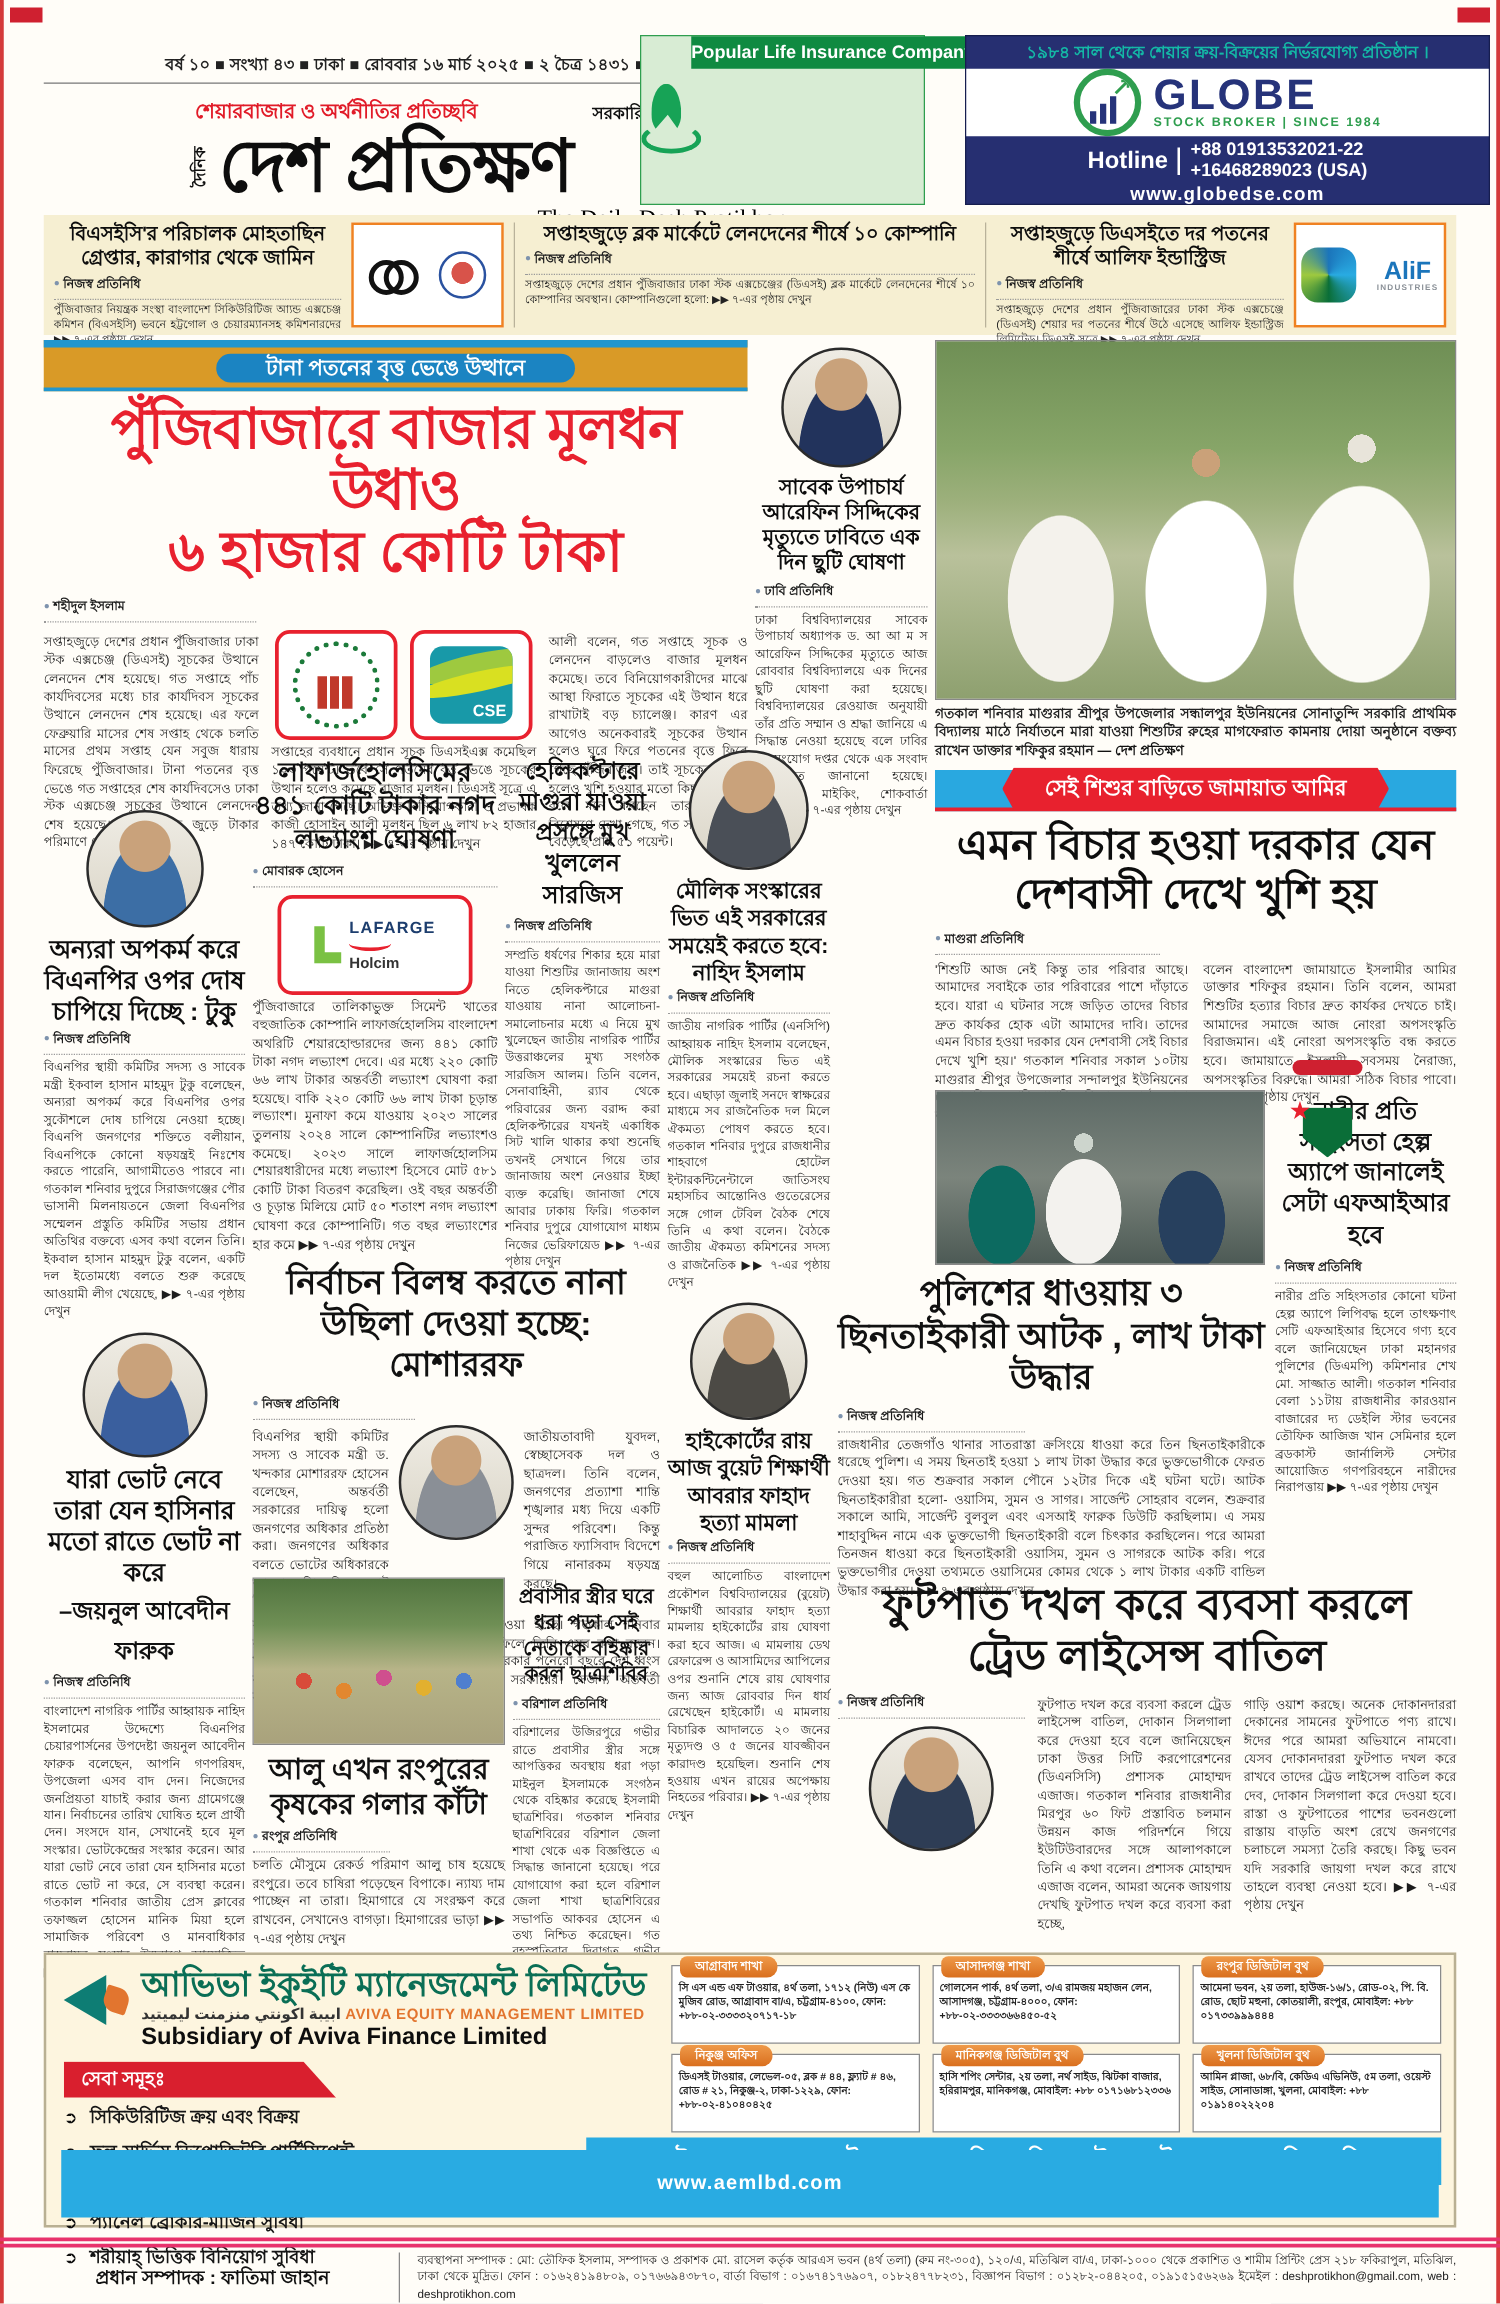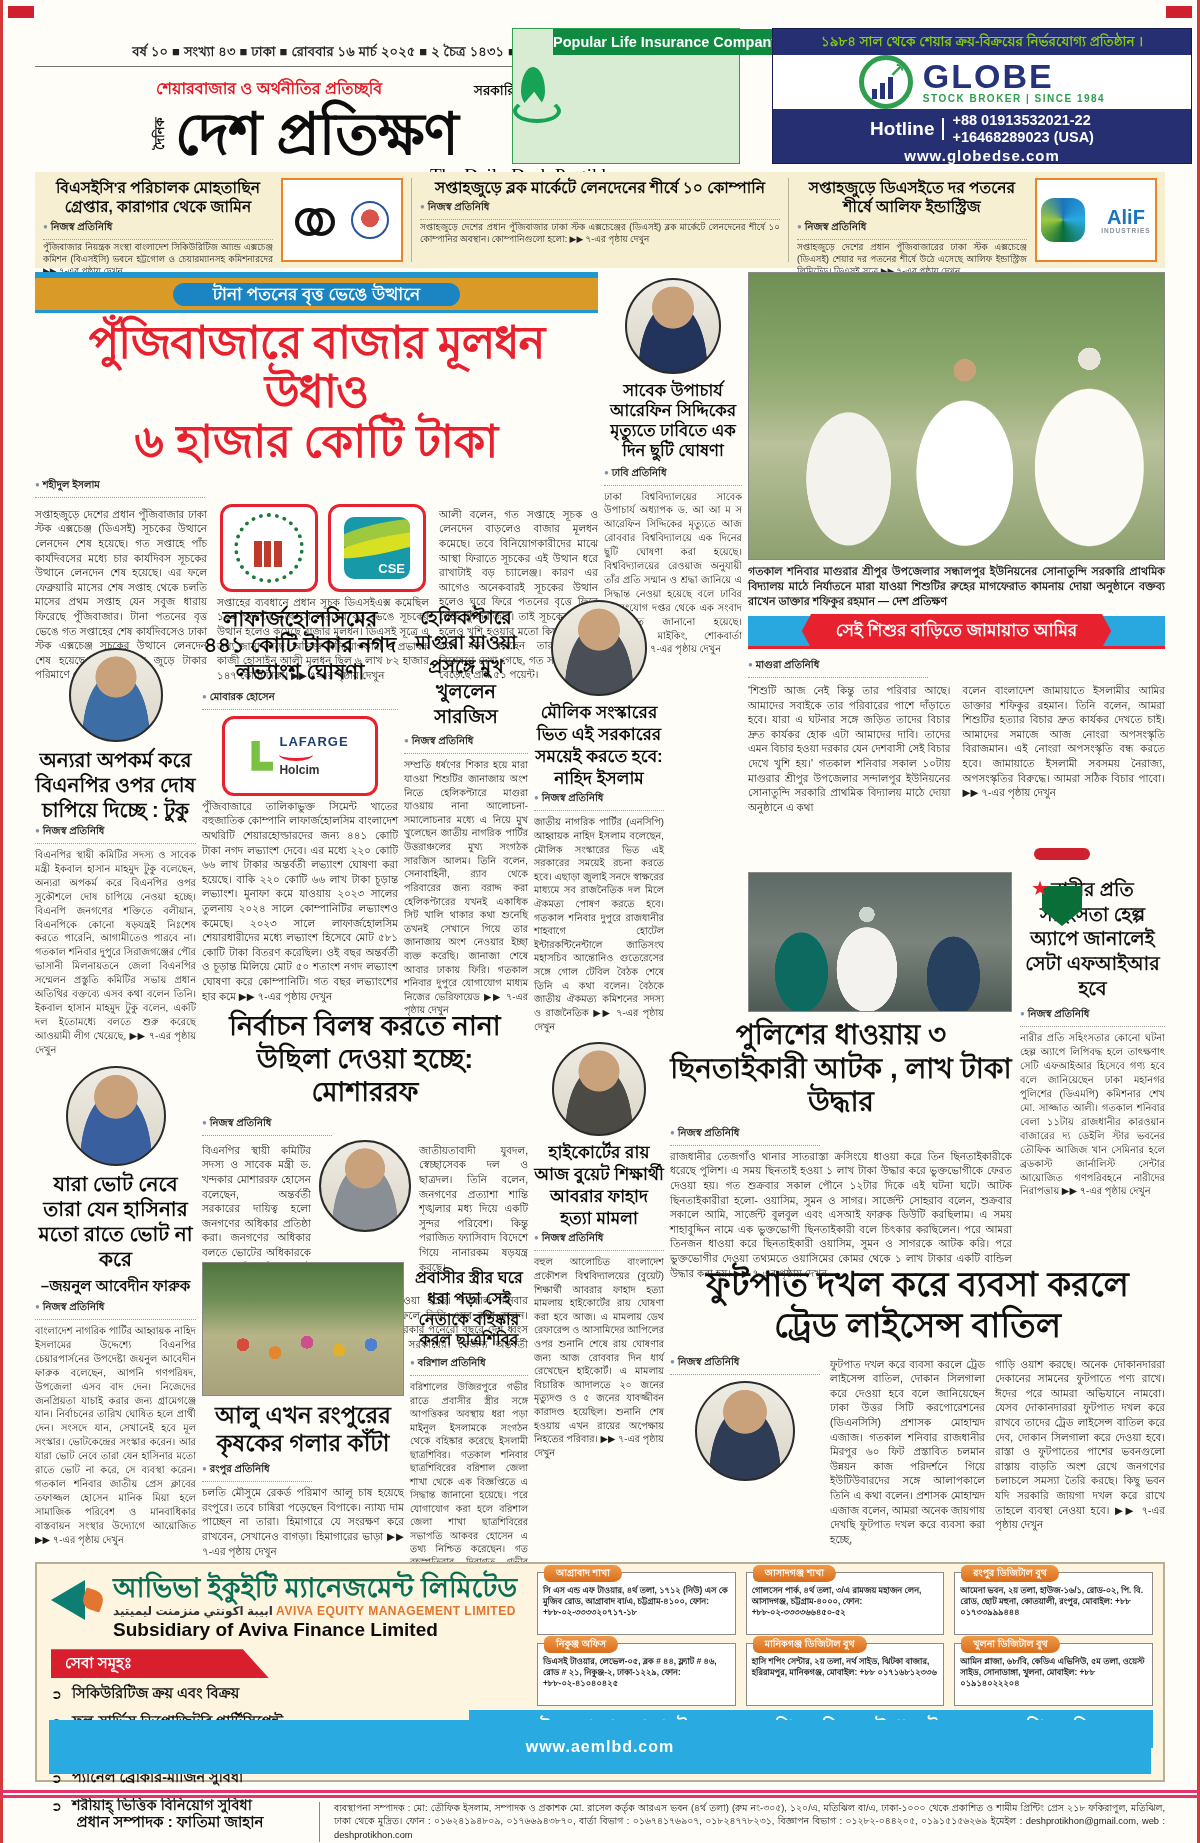--- a/index.html
+++ b/index.html
@@ -31,21 +31,21 @@
   .plic-logo-zone{flex:1;display:flex;align-items:center;justify-content:center}
   .plic-emblem{width:40px;height:58px;position:relative}
   .plic-emblem::before{content:"";position:absolute;left:8px;top:0;width:24px;height:40px;background:#17a356;
            border-radius:50% 50% 45% 45%/60% 60% 40% 40%;clip-path:polygon(0 0,100% 0,100% 100%,55% 62%,0 100%)}
   .plic-emblem::after{content:"";position:absolute;left:0;bottom:2px;width:40px;height:16px;border:4px solid #17a356;
            border-radius:50%;border-top-color:transparent}
   .plic-band{height:26px;background:#0f8a41;color:#fff;font-weight:bold;font-size:14.5px;
              display:flex;align-items:center;justify-content:center;white-space:nowrap}
   .globe-ad{position:absolute;left:772px;top:28px;width:418px;height:134px;background:#262f71;
             border:1px solid #161d4e;display:flex;flex-direction:column}
-  .globe-top{color:#84cc16;font-size:13.5px;font-weight:bold;text-align:center;padding:5px 8px 4px;line-height:1.25}
+  .globe-top{color:#14b8a6;font-size:13.5px;font-weight:bold;text-align:center;padding:5px 8px 4px;line-height:1.25}
   .globe-mid{background:#fff;flex:1;display:flex;align-items:center;justify-content:center;gap:10px}
   .globe-icon{width:44px;height:44px;border-radius:50%;border:5px solid #2f9e4f;position:relative;overflow:hidden}
   .globe-icon .bars{position:absolute;left:8px;bottom:5px;display:flex;gap:3px;align-items:flex-end}
   .globe-icon .bars i{width:5px;background:#26337a;display:block}
   .globe-icon .arr{position:absolute;right:2px;top:-2px;color:#2f9e4f;font-size:20px;font-weight:bold}
   .globe-word{display:flex;flex-direction:column}
   .globe-name{font-size:34px;font-weight:800;color:#26337a;letter-spacing:2px;line-height:1}
   .globe-sub{font-size:10px;font-weight:bold;color:#2f9e4f;letter-spacing:1.5px}
   .globe-hotline{display:flex;align-items:center;justify-content:center;gap:8px;padding:3px 0 2px}
   .hotline-label{color:#fff;font-size:19px;font-weight:bold;border-right:2px solid #fff;padding-right:8px}
@@ -164,21 +164,21 @@
   .police-logo .ribbon{position:absolute;left:14px;bottom:12px;width:56px;height:12px;background:#cf2030;border-radius:6px}
   .fir h3{margin:6px 0 0;font-size:19px;line-height:1.3;font-weight:800;text-align:center}
   .fir .byline{margin-top:5px}
 
   
   .colstory h3{margin:6px 0 0;font-weight:800;text-align:center;color:#0d0d0d}
   .tuku{position:absolute;left:35px;top:648px;width:161px}
   .tuku h3{font-size:20px;line-height:1.25}
   .faruk{position:absolute;left:35px;top:1066px;width:161px}
   .faruk h3{font-size:20px;line-height:1.25}
-  .faruk .attr{font-size:15px;font-weight:800;text-align:center;margin-top:2px}
+  .faruk .attr{font-size:19px;font-weight:800;text-align:center;margin-top:2px}
   .lafarge{position:absolute;left:202px;top:600px;width:196px}
   .lafarge h3{font-size:21px;line-height:1.25}
   .lafarge-logo{border:3px solid #e8212e;border-radius:12px;width:150px;height:74px;margin:6px auto 0;
       background:#fff;display:flex;align-items:center;justify-content:center;gap:6px}
   .laf-L{width:22px;height:30px;background:#7ac143;clip-path:polygon(0 0,38% 0,38% 70%,100% 70%,100% 100%,0 100%)}
   .laf-words{display:flex;flex-direction:column;line-height:1}
   .laf-name{font-size:13px;font-weight:800;color:#1d3e6e;letter-spacing:1px}
   .laf-sub{font-size:12px;font-weight:bold;color:#333;margin-top:3px}
   .laf-arc{width:34px;height:10px;border-bottom:3px solid #e8212e;border-radius:50%}
   .sarjis{position:absolute;left:404px;top:600px;width:124px}
@@ -393,20 +393,21 @@
     <div class="photo photo-prayer"></div>
     <p class="caption">
       <span>গতকাল শনিবার মাগুরার শ্রীপুর উপজেলার সন্ধালপুর ইউনিয়নের সোনাতুন্দি সরকারি প্রাথমিক বিদ্যালয় মাঠে নির্যাতনে মারা যাওয়া শিশুটির রুহের মাগফেরাত কামনায় দোয়া অনুষ্ঠানে বক্তব্য রাখেন ডাক্তার শফিকুর রহমান</span> <span class="credit">— দেশ প্রতিক্ষণ</span>
     </p>
   </section>
 
   <section class="jamaat">
     <div class="kicker2">
       <span class="pill">সেই শিশুর বাড়িতে জামায়াত আমির</span>
     </div>
+    <h2>এমন বিচার হওয়া দরকার যেন দেশবাসী দেখে খুশি হয়</h2>
     <span class="byline"><span class="dot">●</span> <span>মাগুরা প্রতিনিধি</span></span>
     <div class="two-col">
       <p class="bt">'শিশুটি আজ নেই কিন্তু তার পরিবার আছে। আমাদের সবাইকে তার পরিবারের পাশে দাঁড়াতে হবে। যারা এ ঘটনার সঙ্গে জড়িত তাদের বিচার দ্রুত কার্যকর হোক এটা আমাদের দাবি। তাদের এমন বিচার হওয়া দরকার যেন দেশবাসী সেই বিচার দেখে খুশি হয়।' গতকাল শনিবার সকাল ১০টায় মাগুরার শ্রীপুর উপজেলার সন্দালপুর ইউনিয়নের সোনাতুন্দি সরকারি প্রাথমিক বিদ্যালয় মাঠে দোয়া অনুষ্ঠানে এ কথা</p>
       <p class="bt">বলেন বাংলাদেশ জামায়াতে ইসলামীর আমির ডাক্তার শফিকুর রহমান। তিনি বলেন, আমরা শিশুটির হত্যার বিচার দ্রুত কার্যকর দেখতে চাই। আমাদের সমাজে আজ নোংরা অপসংস্কৃতি বিরাজমান। এই নোংরা অপসংস্কৃতি বন্ধ করতে হবে। জামায়াতে ইসলামী সবসময় নৈরাজ্য, অপসংস্কৃতির বিরুদ্ধে। আমরা সঠিক বিচার পাবো।  ▶▶ ৭-এর পৃষ্ঠায় দেখুন</p>
     </div>
   </section>
 
   <section class="police">
     <div class="photo photo-police"></div>
     <h2>পুলিশের ধাওয়ায় ৩ ছিনতাইকারী আটক , লাখ টাকা উদ্ধার</h2>

